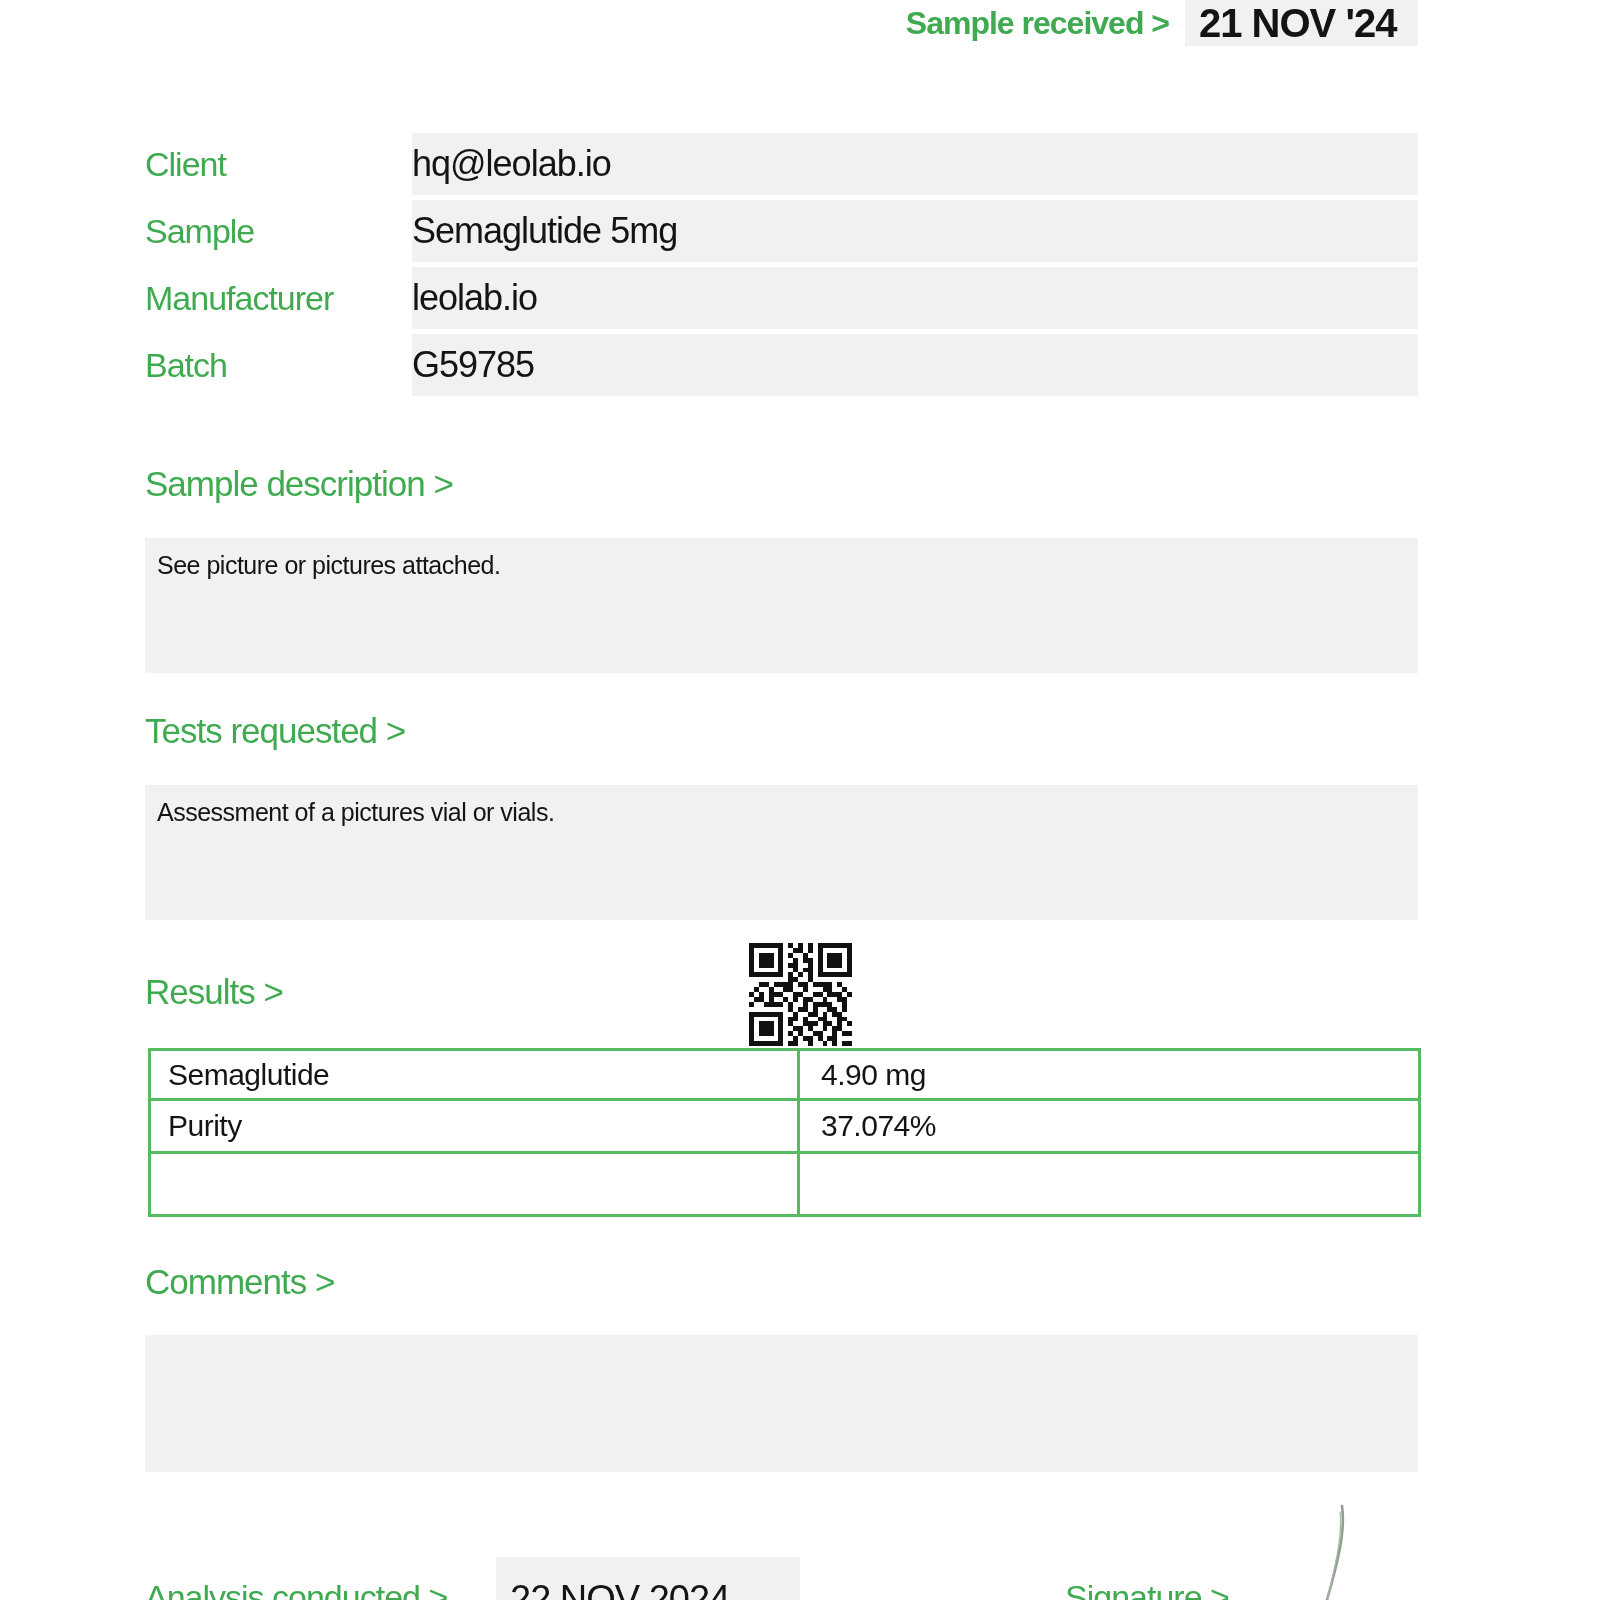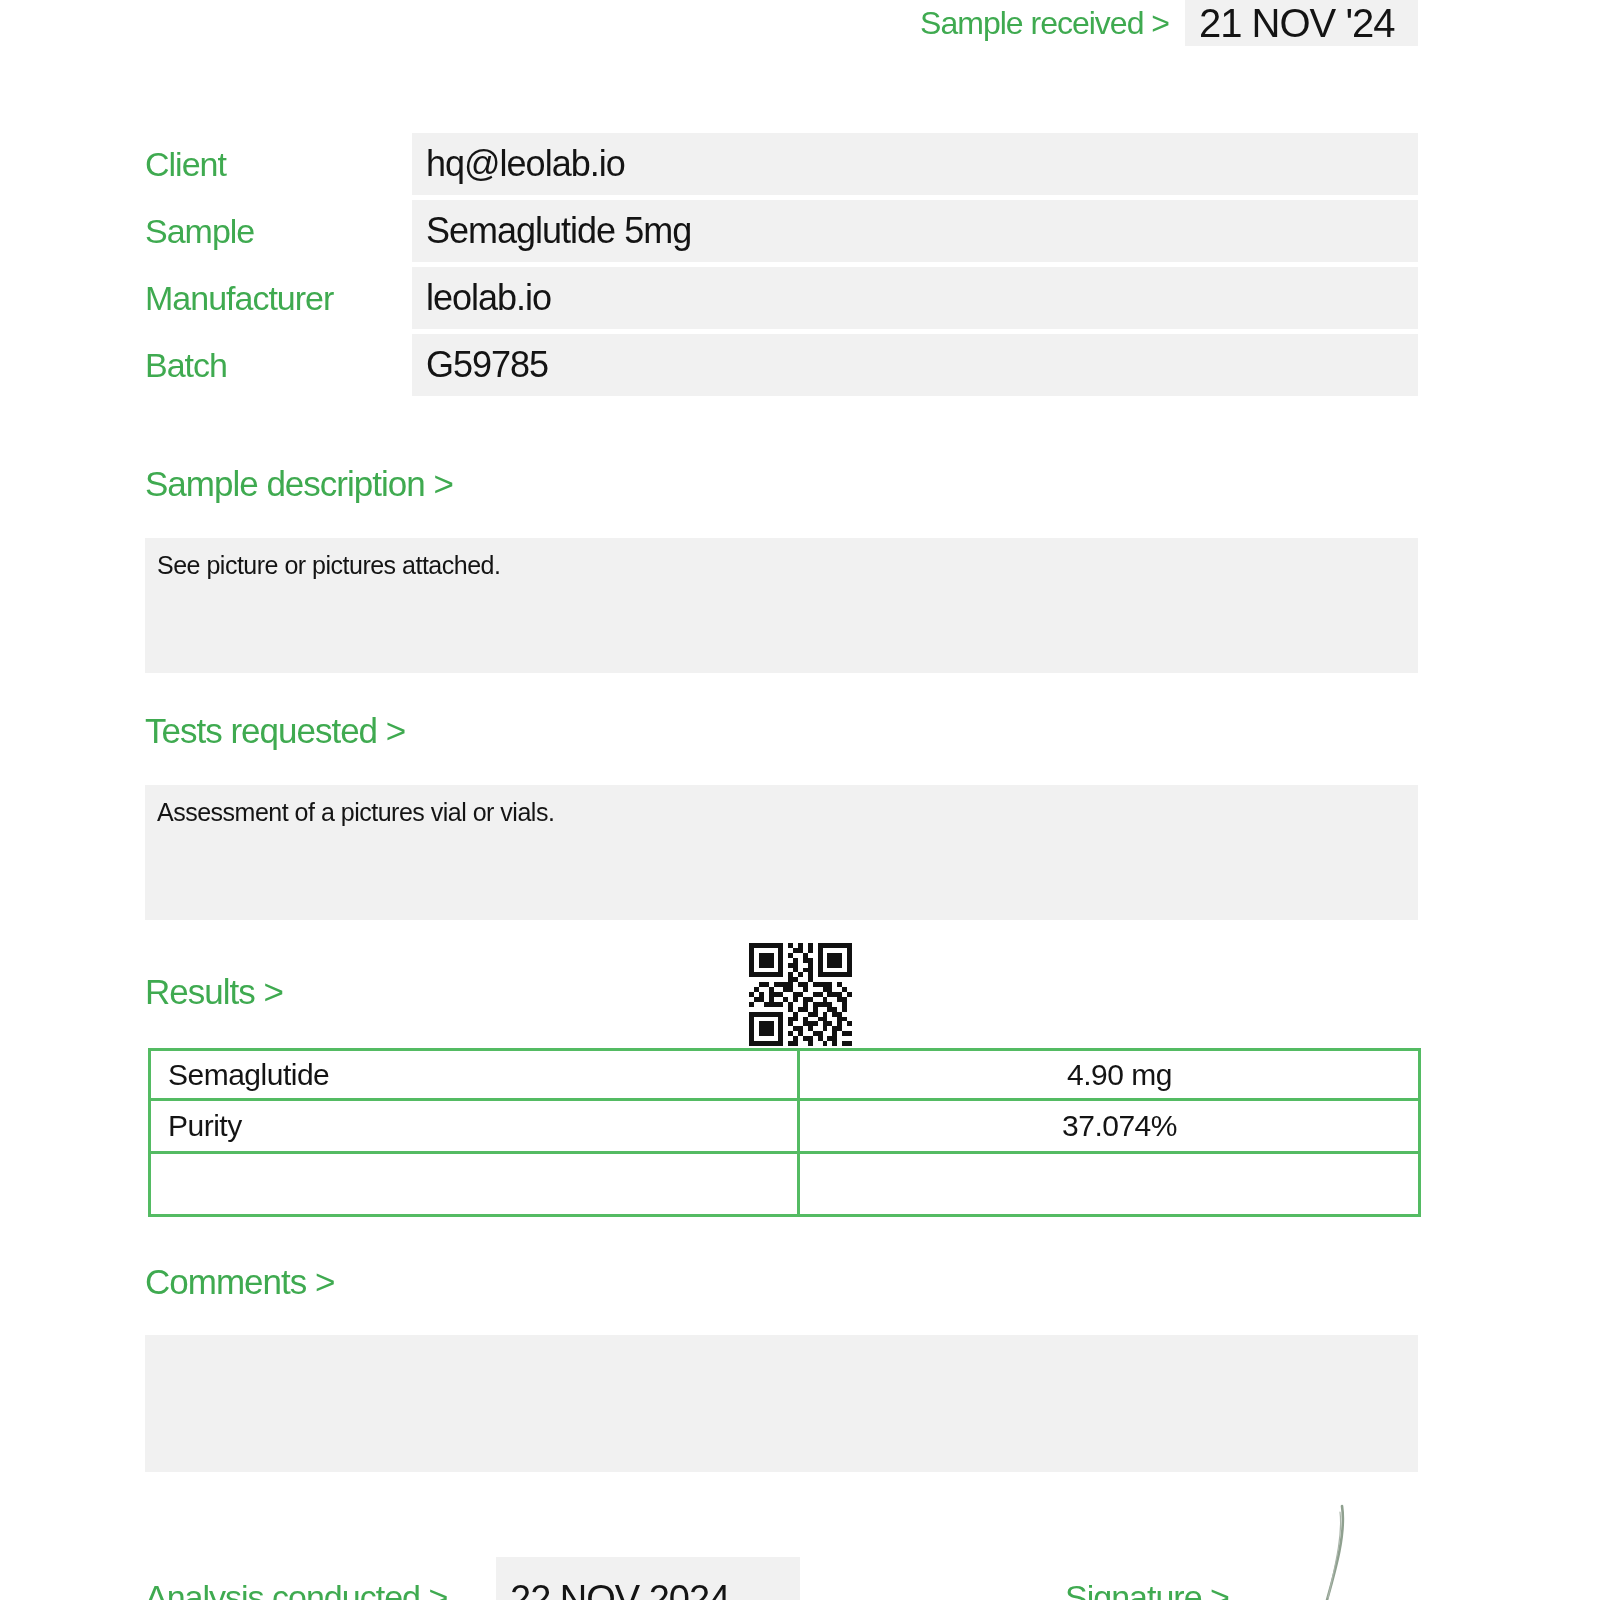--- a/index.html
+++ b/index.html
@@ -14,21 +14,21 @@
     position:relative;
     width:1600px;height:1600px;
     background:#ffffff;
     overflow:hidden;
     font-family:"Liberation Sans","DejaVu Sans",sans-serif;
     color:var(--ink);
   }
   
   .topbar{
     position:absolute;top:0;left:0;width:1418px;
-    display:flex;justify-content:flex-end;align-items:flex-start;
+    display:flex;justify-content:flex-end;align-items:flex-start;font-weight:bold;
   }
   .received-label{
     font-size:32px;line-height:46px;color:var(--green);
     letter-spacing:-1px;margin-right:16px;
   }
   .received-box{
     width:233px;height:46px;background:var(--boxbg);
     font-size:40px;line-height:46px;padding-left:14px;
     letter-spacing:-1px;
   }
@@ -36,21 +36,21 @@
   .fields{position:absolute;top:133px;left:0;width:1600px;}
   .field-row{position:relative;height:62px;margin-bottom:5px;}
   .field-label{
     position:absolute;left:145px;top:0;height:62px;
     display:flex;align-items:center;
     font-size:34px;color:var(--green);letter-spacing:-1px;
   }
   .field-value{
     position:absolute;left:412px;top:0;width:1006px;height:62px;
     background:var(--boxbg);
-    display:flex;align-items:center;padding-left:14px;
+    display:flex;align-items:center;
     font-size:36px;letter-spacing:-1px;
   }
   
   .section-h{
     position:absolute;left:145px;
     font-size:35px;color:var(--green);letter-spacing:-1px;
     font-weight:normal;
   }
   
   .gray-box{
@@ -68,21 +68,21 @@
     border:3px solid var(--tborder);
     font-size:30px;letter-spacing:-0.5px;
     vertical-align:middle;
   }
   .results-table col.c1{width:649px;}
   .results-table col.c2{width:621px;}
   .results-table tr.r1 td{height:50px;}
   .results-table tr.r2 td{height:53px;}
   .results-table tr.r3 td{height:63px;}
   .results-table td.analyte{padding-left:17px;}
-  .results-table td.result{padding-left:21px;text-align:center;}
+  .results-table td.result{padding-left:21px;}
   
   .qr{
     position:absolute;left:749px;top:943px;width:103px;height:103px;
     display:grid;grid-template-columns:repeat(21,1fr);grid-template-rows:repeat(21,1fr);
     background:#ffffff;
   }
   .qrc{background:#ffffff;}
   .qrc.on{background:#111111;}
   
   .analysis-label{position:absolute;left:145px;top:1578px;font-size:34px;color:var(--green);letter-spacing:-1px;}

